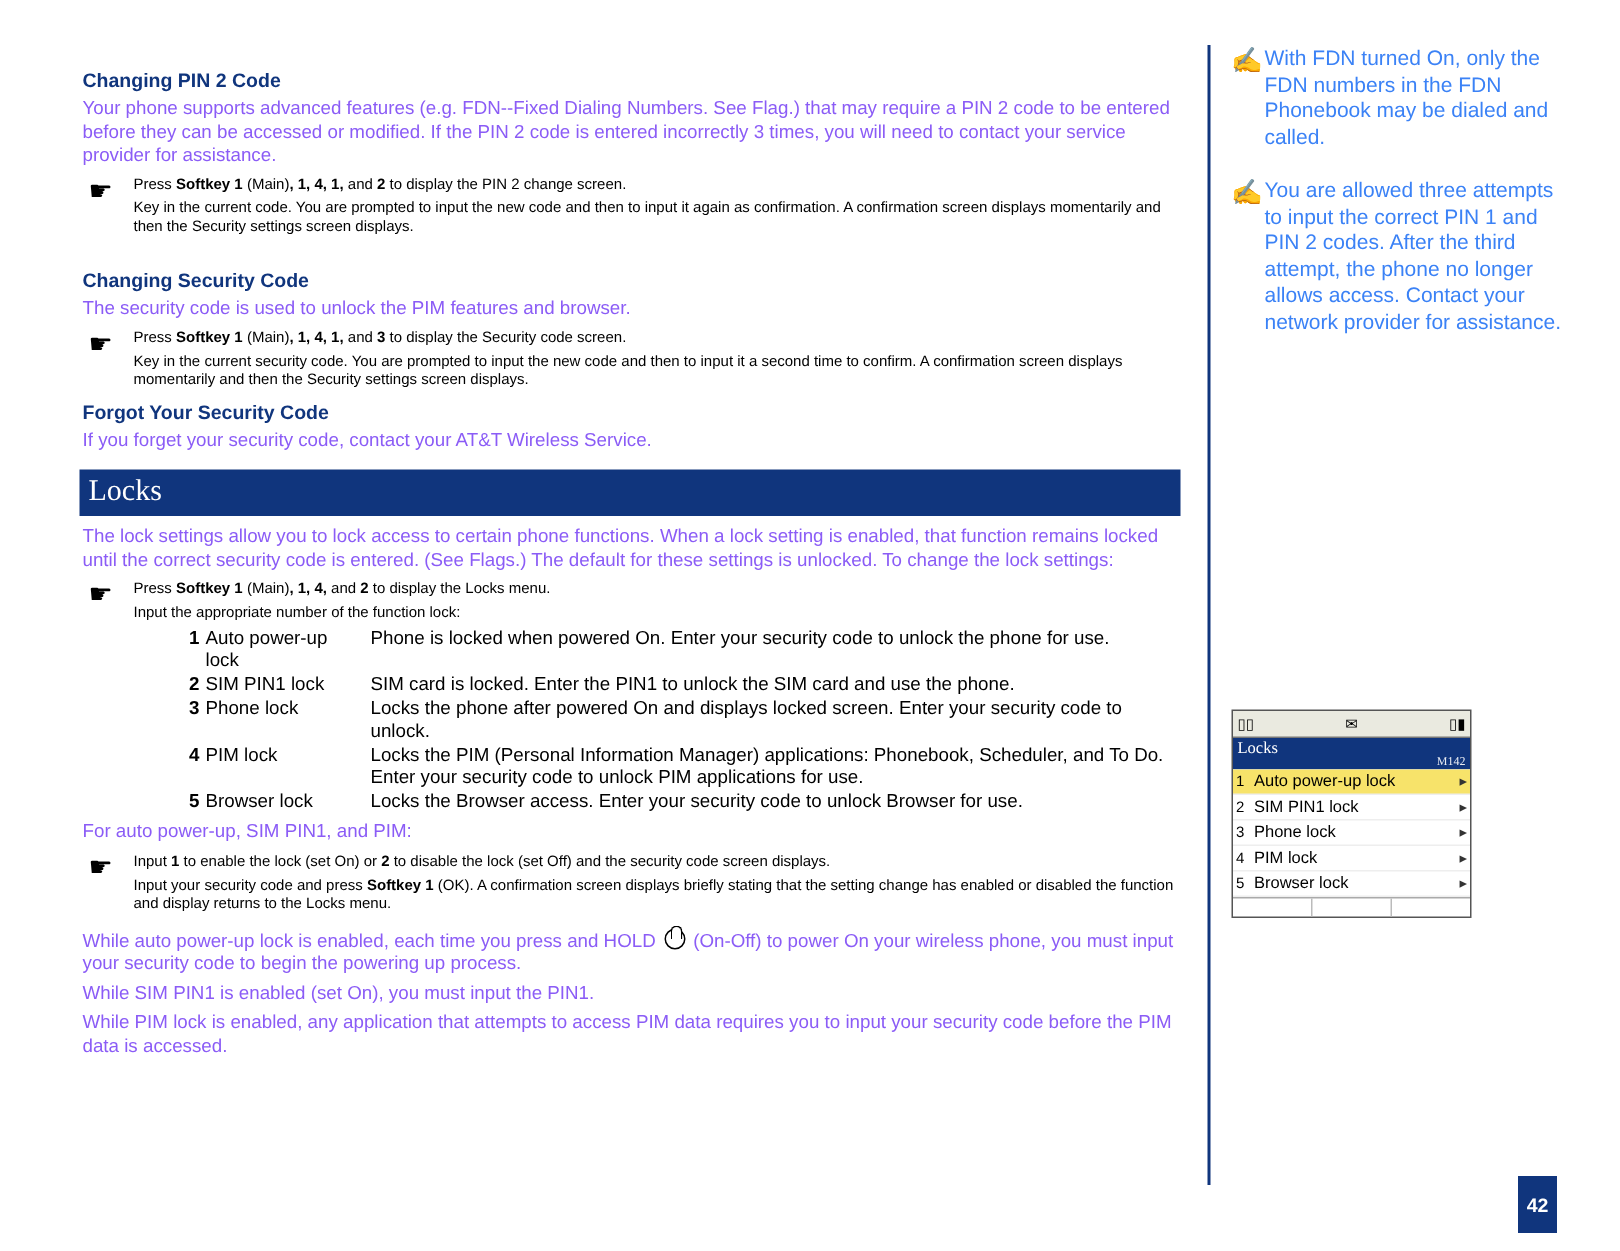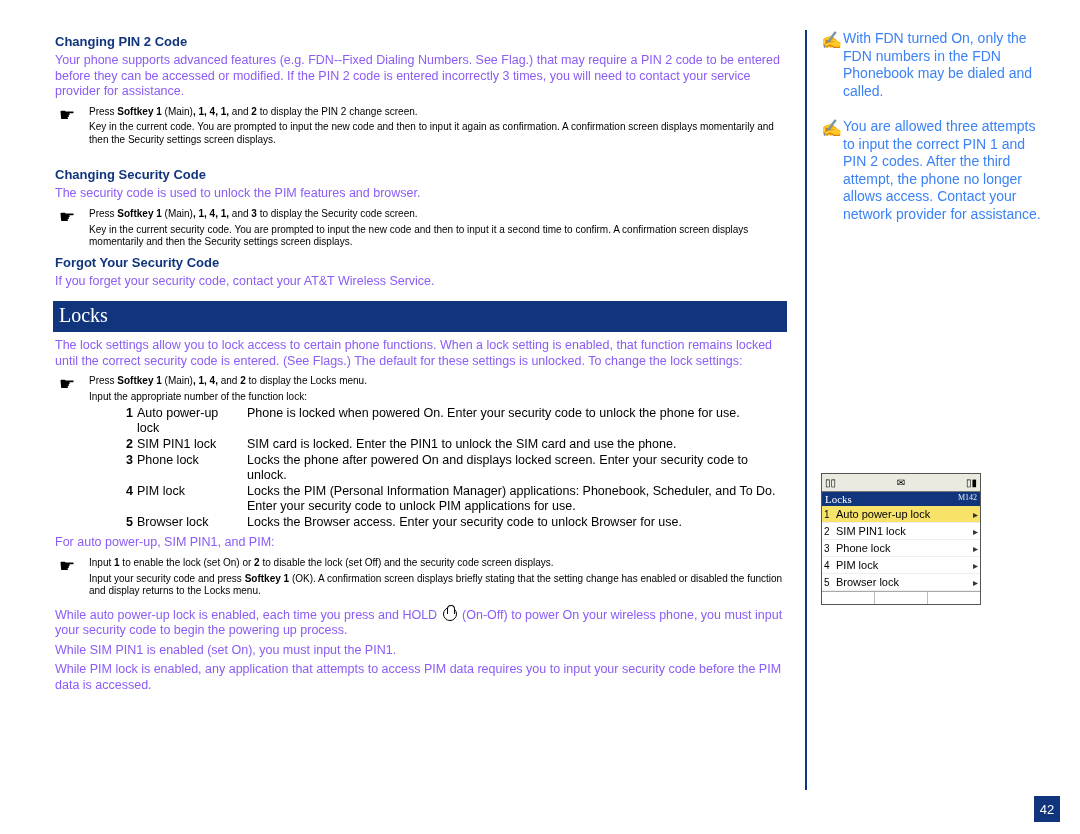--- a/index.html
+++ b/index.html
@@ -23,21 +23,21 @@
     background:#10357d;
     height:760px;
   }
   .side-col {
     width: 235px;
     padding-left:14px;
     position:relative;
   }
   h4.sub {
     font-size:13px; font-weight:bold; color:#10357d;
-    margin-bottom:4px; margin-top:4px;
+    margin-bottom:4px; margin-top:16px;
   }
   p.body {
     font-size:12.5px; line-height:1.25;
     color:#8b5cf6;
     margin-bottom:4px;
   }
   .bullet-block { display:flex; margin-top:6px; }
   .hand {
     width:34px; flex:0 0 34px;
     font-size:18px;
@@ -93,45 +93,45 @@
     display:flex; align-items:center; justify-content:space-between;
     padding:0 3px;
     font-size:10px;
   }
   .phone-titlebar {
     background:#10357d; color:#fff;
     display:flex; justify-content:space-between;
     font-size:11px; padding:1px 3px;
     font-family: Georgia, serif;
   }
-  .phone-titlebar .mtag { font-size:8px; opacity:.9; padding-top:0; }
+  .phone-titlebar .mtag { font-size:8px; opacity:.9; padding-top:10px; }
   .phone-list { background:#fff; }
   .phone-item {
     display:flex; align-items:center;
     font-size:11px;
     border-bottom:1px solid #eee;
     padding:1px 2px;
     height:17px;
   }
   .phone-item.sel { background:#f7e36a; }
   .phone-item .num { width:12px; font-size:10px; }
   .phone-item .label { flex:1; }
   .phone-item .arrow { font-size:10px; color:#333; }
   .phone-bottom {
     height:13px; border-top:1px solid #aaa;
     display:flex;
   }
   .phone-bottom div { flex:1; border-right:1px solid #bbb; }
   .phone-bottom div:last-child { border-right:none; }
   
   .pagenum {
-    position:absolute; right:20px; bottom:12px;
-    width:26px; height:26px;
+    position:absolute; right:42px; bottom:12px;
+    width:26px; height:38px;
     background:#10357d; color:#fff;
-    font-size:13px; font-weight:normal;
+    font-size:13px; font-weight:bold;
     display:flex; align-items:center; justify-content:center;
   }
   .onoff {
     display:inline-block;
     width:14px; height:14px;
     border:1.2px solid #000;
     border-radius:50%;
     position:relative;
     vertical-align:-2px;
     margin:0 2px;

